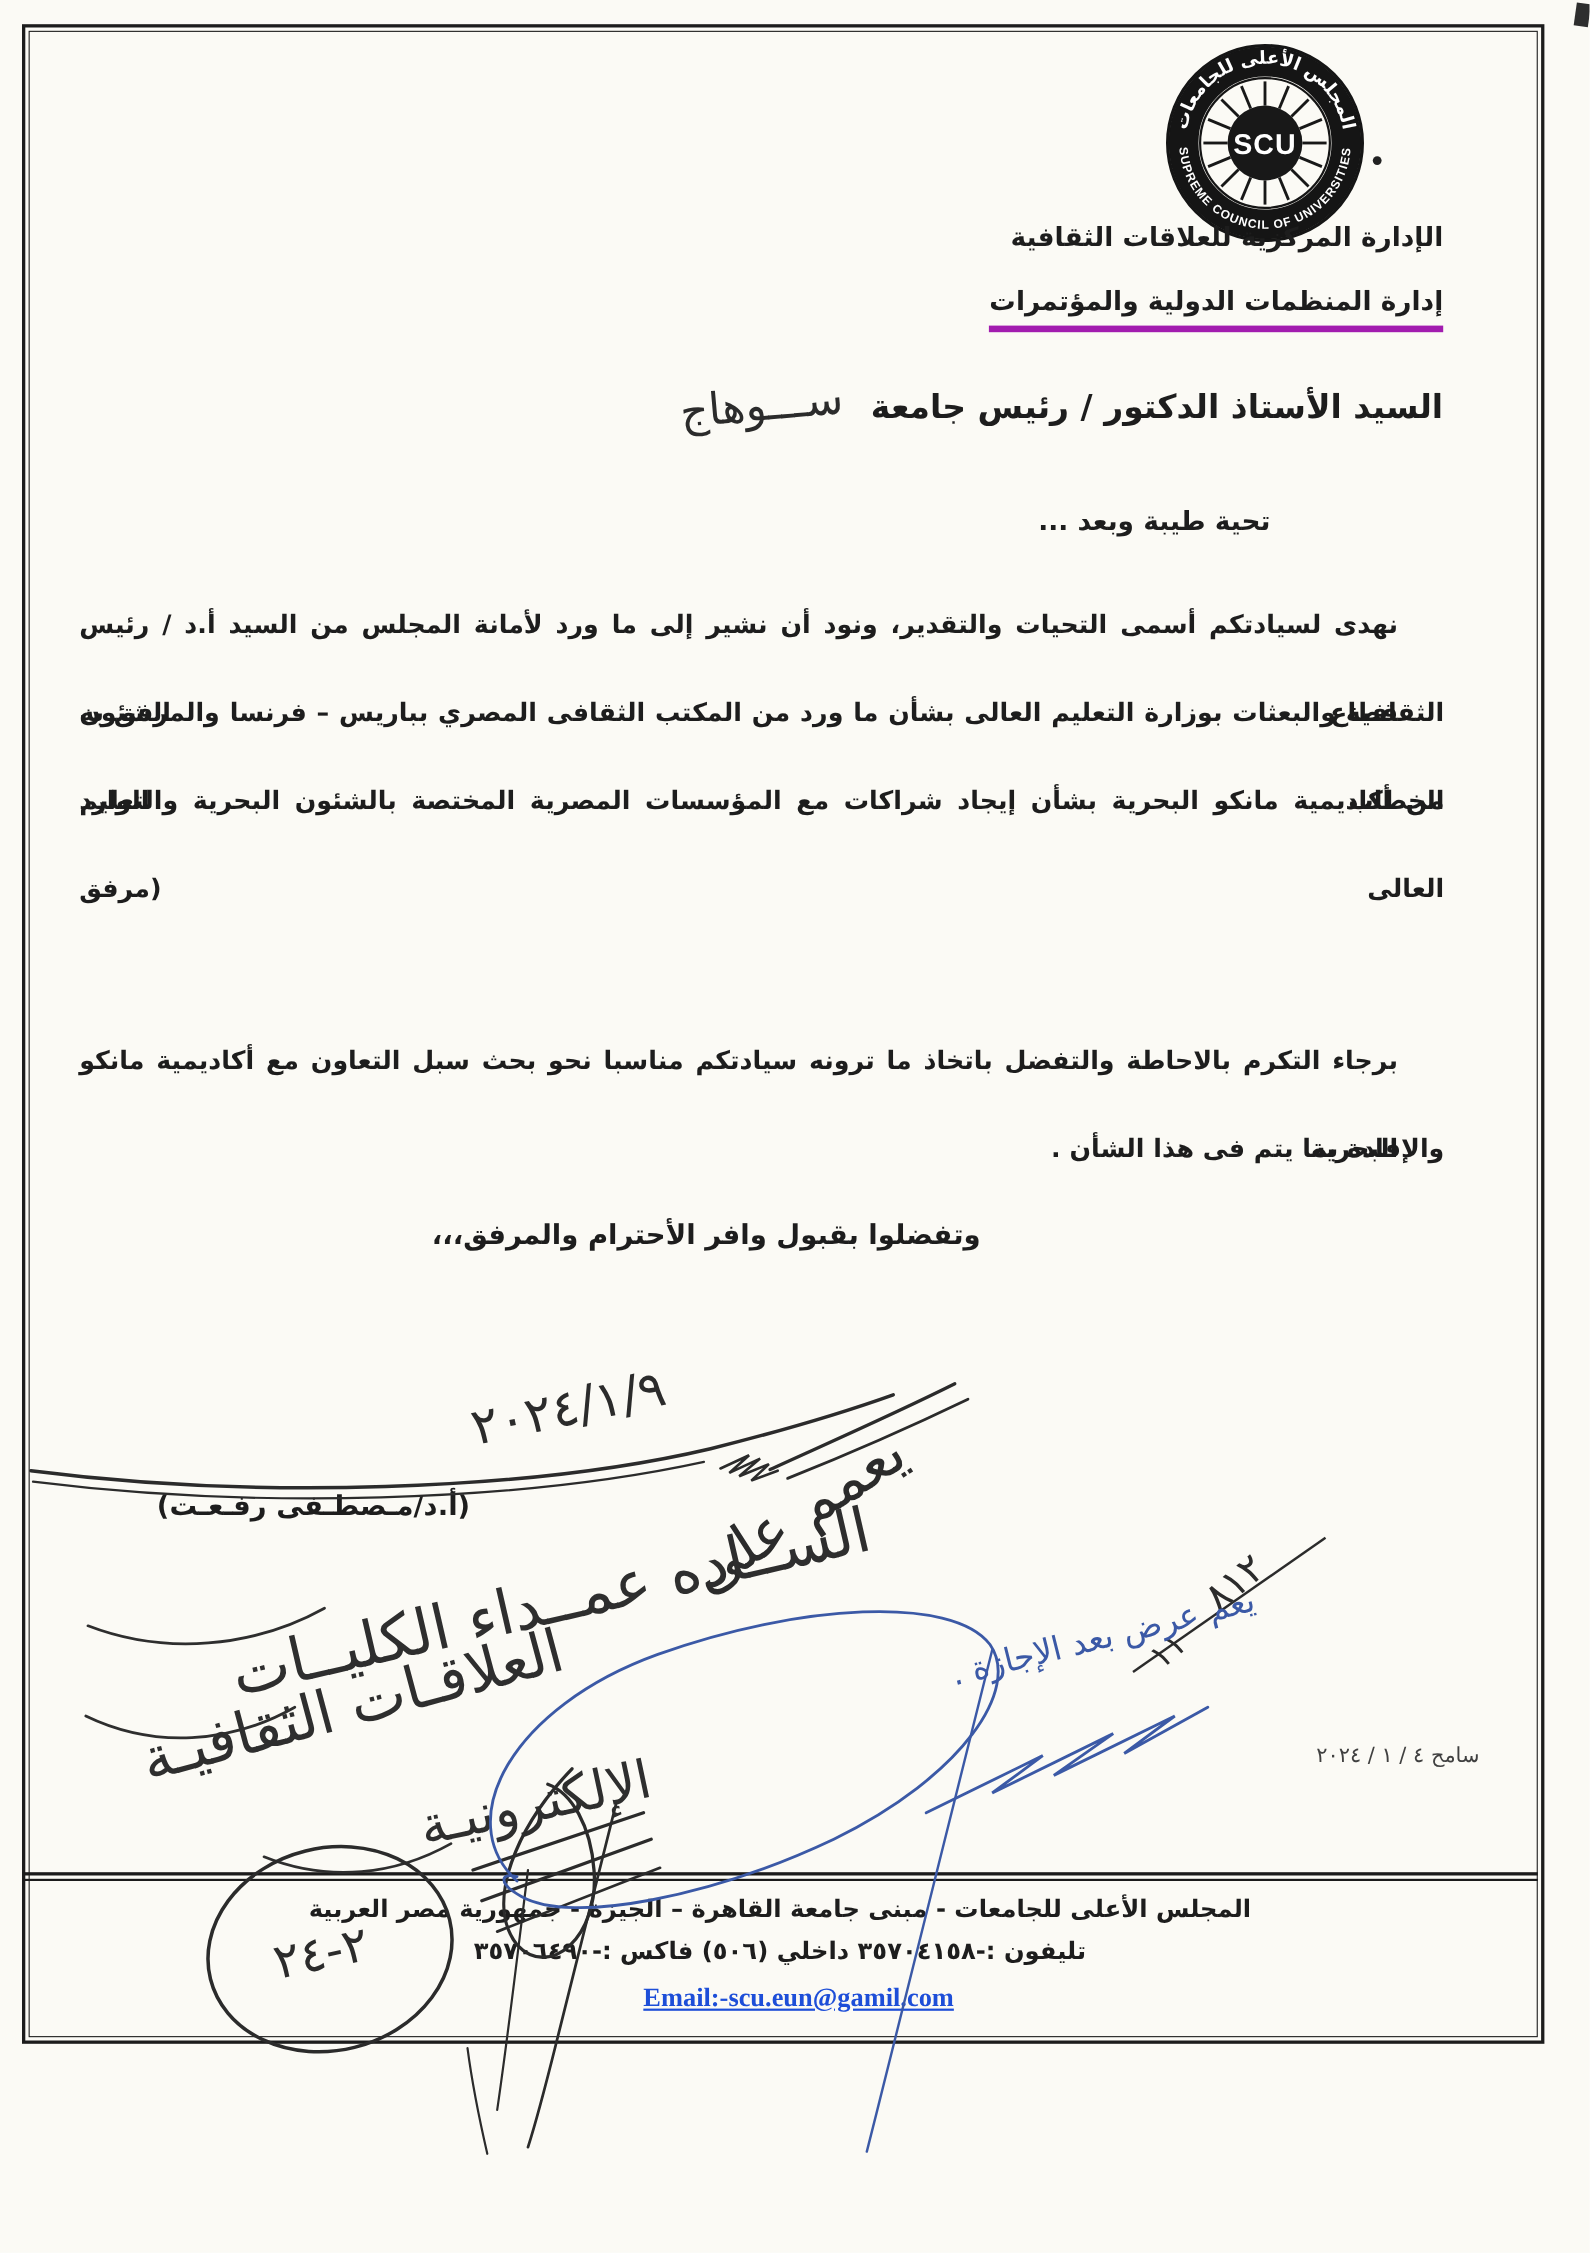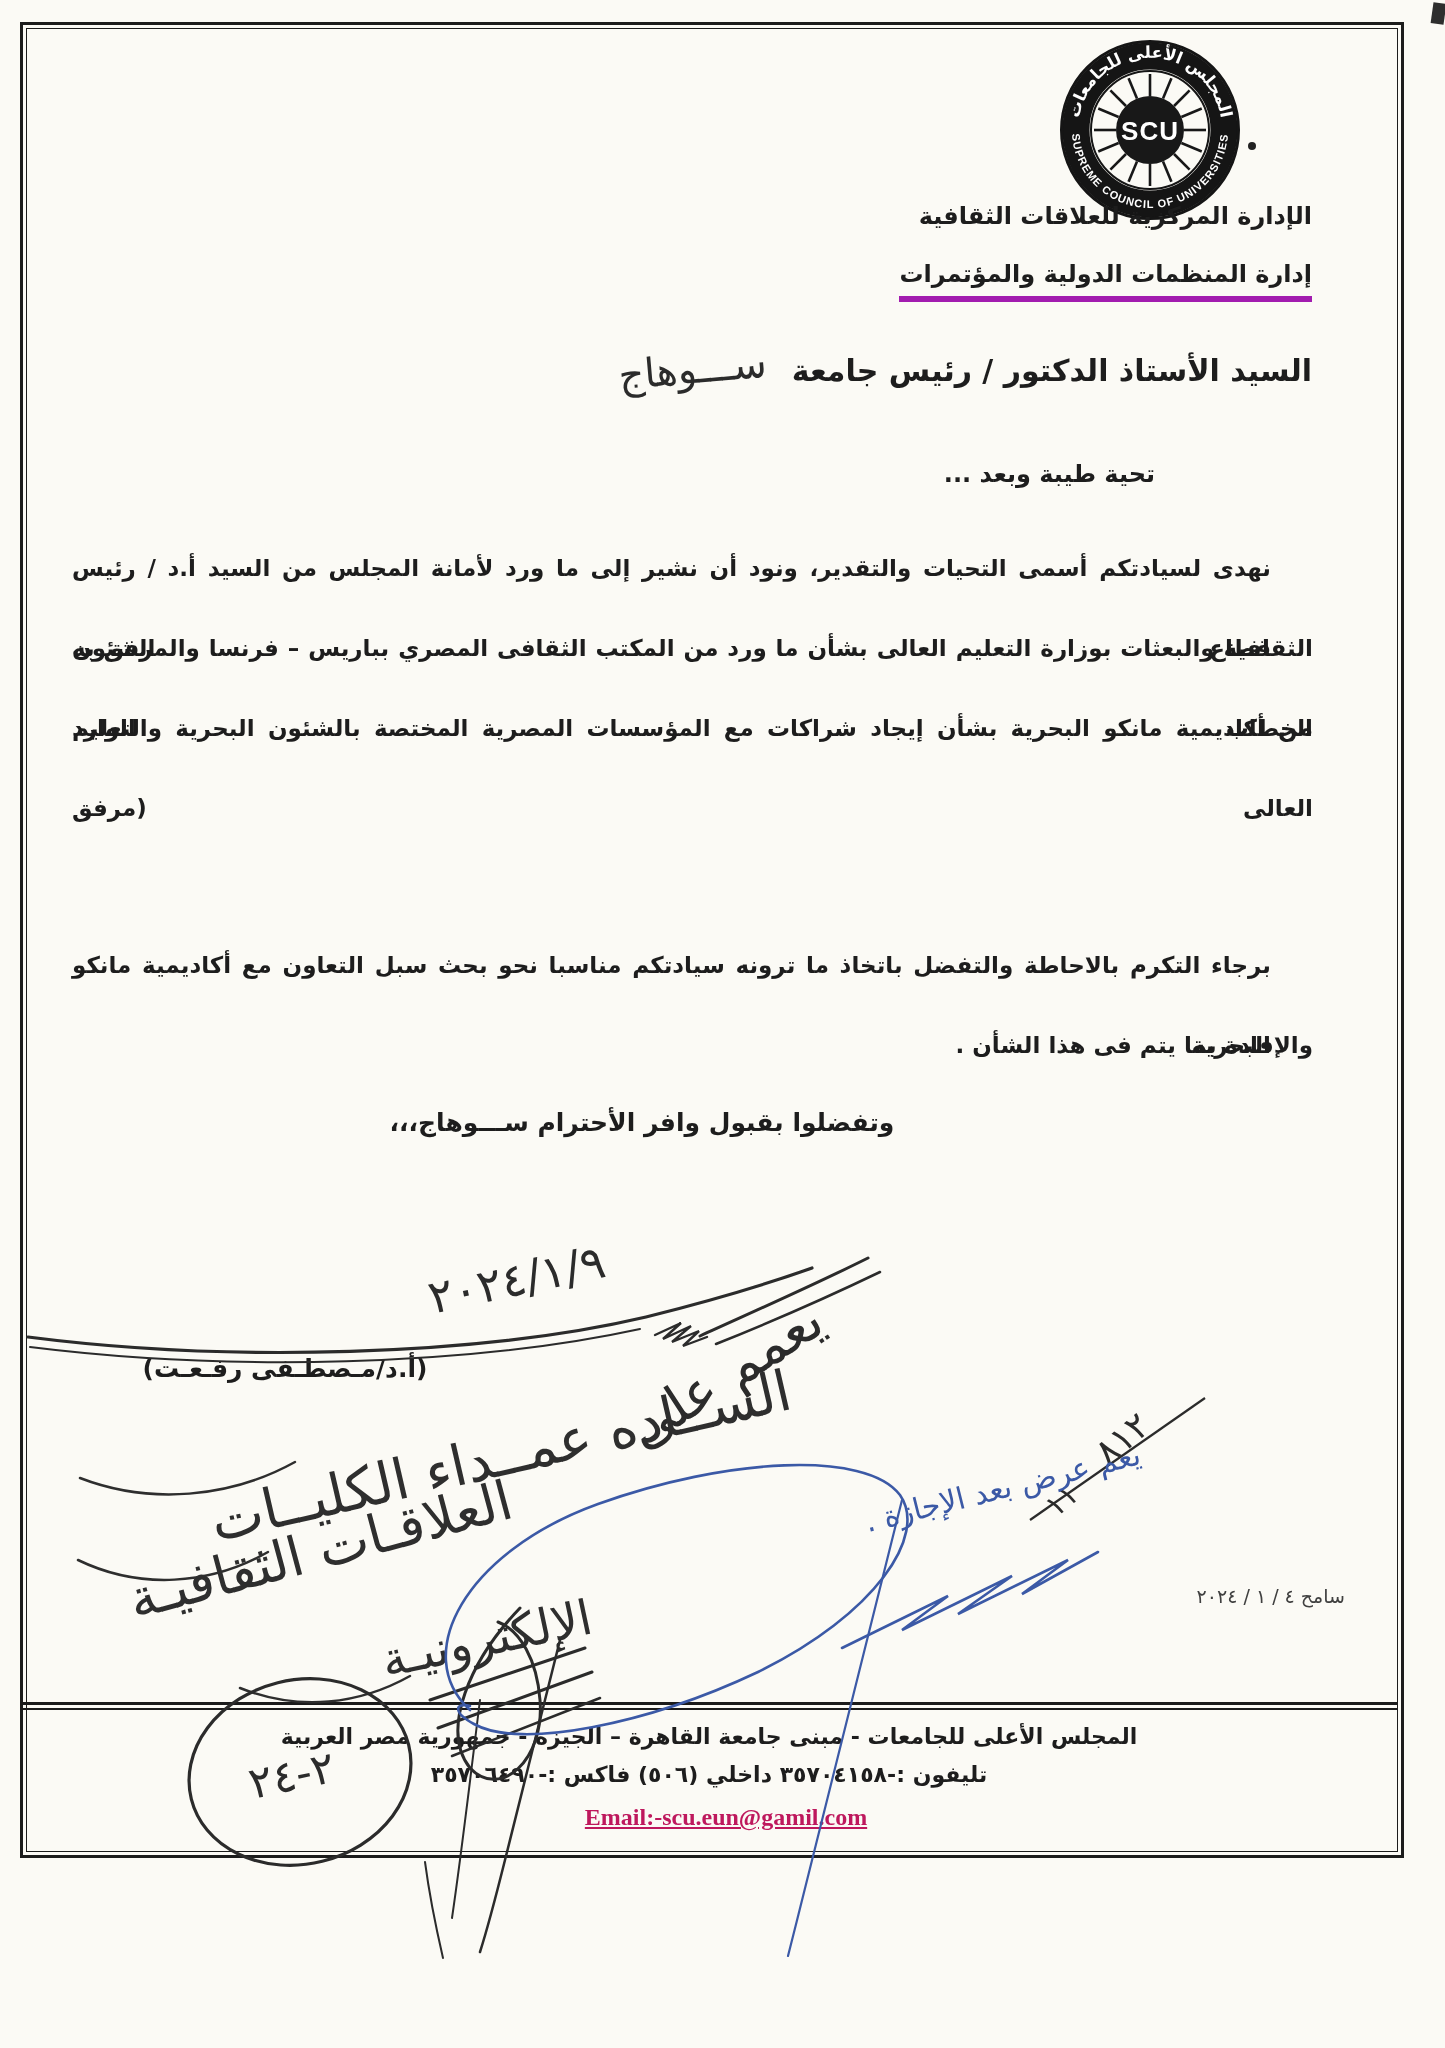--- a/index.html
+++ b/index.html
@@ -30,21 +30,21 @@
   .closing{top:1108px;left:342px;width:600px;text-align:center;font-size:25px;}
   
   .sig-title{top:1220px;left:95px;width:400px;text-align:center;font-size:27px;}
   .sig-name{top:1354px;left:100px;width:370px;text-align:center;font-size:25px;}
   .side-note{top:1585px;right:100px;font-size:19px;color:#404040;text-align:right;}
   
   .footer-rule{top:1702px;left:20px;width:1378px;height:8px;border-top:3px solid #1b1b1b;border-bottom:2px solid #1b1b1b;box-sizing:border-box;}
   .foot1{top:1724px;left:20px;width:1378px;text-align:center;font-size:22px;}
   .foot2{top:1762px;left:20px;width:1378px;text-align:center;font-size:22px;}
   .foot3{top:1804px;left:20px;width:1412px;text-align:center;font-size:24px;font-weight:700;
-         font-family:"Liberation Serif",serif;text-decoration:underline;color:#be185d;}
+         font-family:"Liberation Serif",serif;text-decoration:underline;color:#1d4ed8;}
   .overlay{left:0;top:0;width:1445px;height:2048px;pointer-events:none;}
   .seal-box{left:1040px;top:20px;width:220px;height:220px;}
 </style>
 </head>
 <body>
 
 <div class="page">
 
   <div class="abs frame"></div>
   <div class="abs corner-mark"></div>
@@ -102,21 +102,21 @@
     <div class="bline just indent">نهدى لسيادتكم أسمى التحيات والتقدير، ونود أن نشير إلى ما ورد لأمانة المجلس من السيد أ.د / رئيس قطاع الشئون</div>
     <div class="bline just">الثقافية والبعثات بوزارة التعليم العالى بشأن ما ورد من المكتب الثقافى المصري بباريس – فرنسا والمرفق به الخطاب الوارد</div>
     <div class="bline just">من أكاديمية مانكو البحرية بشأن إيجاد شراكات مع المؤسسات المصرية المختصة بالشئون البحرية والتعليم العالى (مرفق</div>
   </div>
 
   <div class="abs ar body-block p2">
     <div class="bline just indent">برجاء التكرم بالاحاطة والتفضل باتخاذ ما ترونه سيادتكم مناسبا نحو بحث سبل التعاون مع أكاديمية مانكو البحرية</div>
     <div class="bline rightal">والإفادة بما يتم فى هذا الشأن .</div>
   </div>
 
-  <div class="abs ar b closing">وتفضلوا بقبول وافر الأحترام ســـوهاج،،،</div>
+  <div class="abs ar b closing">وتفضلوا بقبول وافر الأحترام والمرفق،،،</div>
 
   <div class="abs ar b sig-name">(أ.د/مـصطـفى رفـعـت)</div>
 
   <div class="abs ar side-note">سامح ٤ / ١ / ٢٠٢٤</div>
 
   <div class="abs footer-rule"></div>
   <div class="abs ar b foot1">المجلس الأعلى للجامعات - مبنى جامعة القاهرة – الجيزة - جمهورية مصر العربية</div>
   <div class="abs ar b foot2">تليفون :-٣٥٧٠٤١٥٨ داخلي (٥٠٦) فاكس :-٣٥٧٠٦٤٩٠</div>
   <div class="abs foot3">Email:-scu.eun@gamil.com</div>
 

